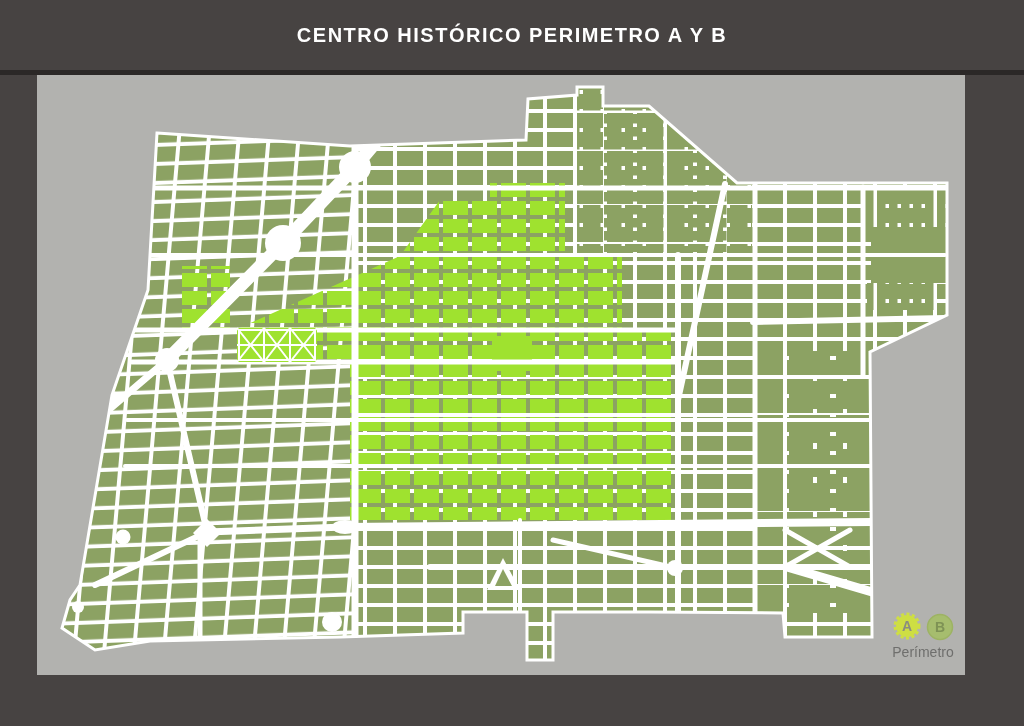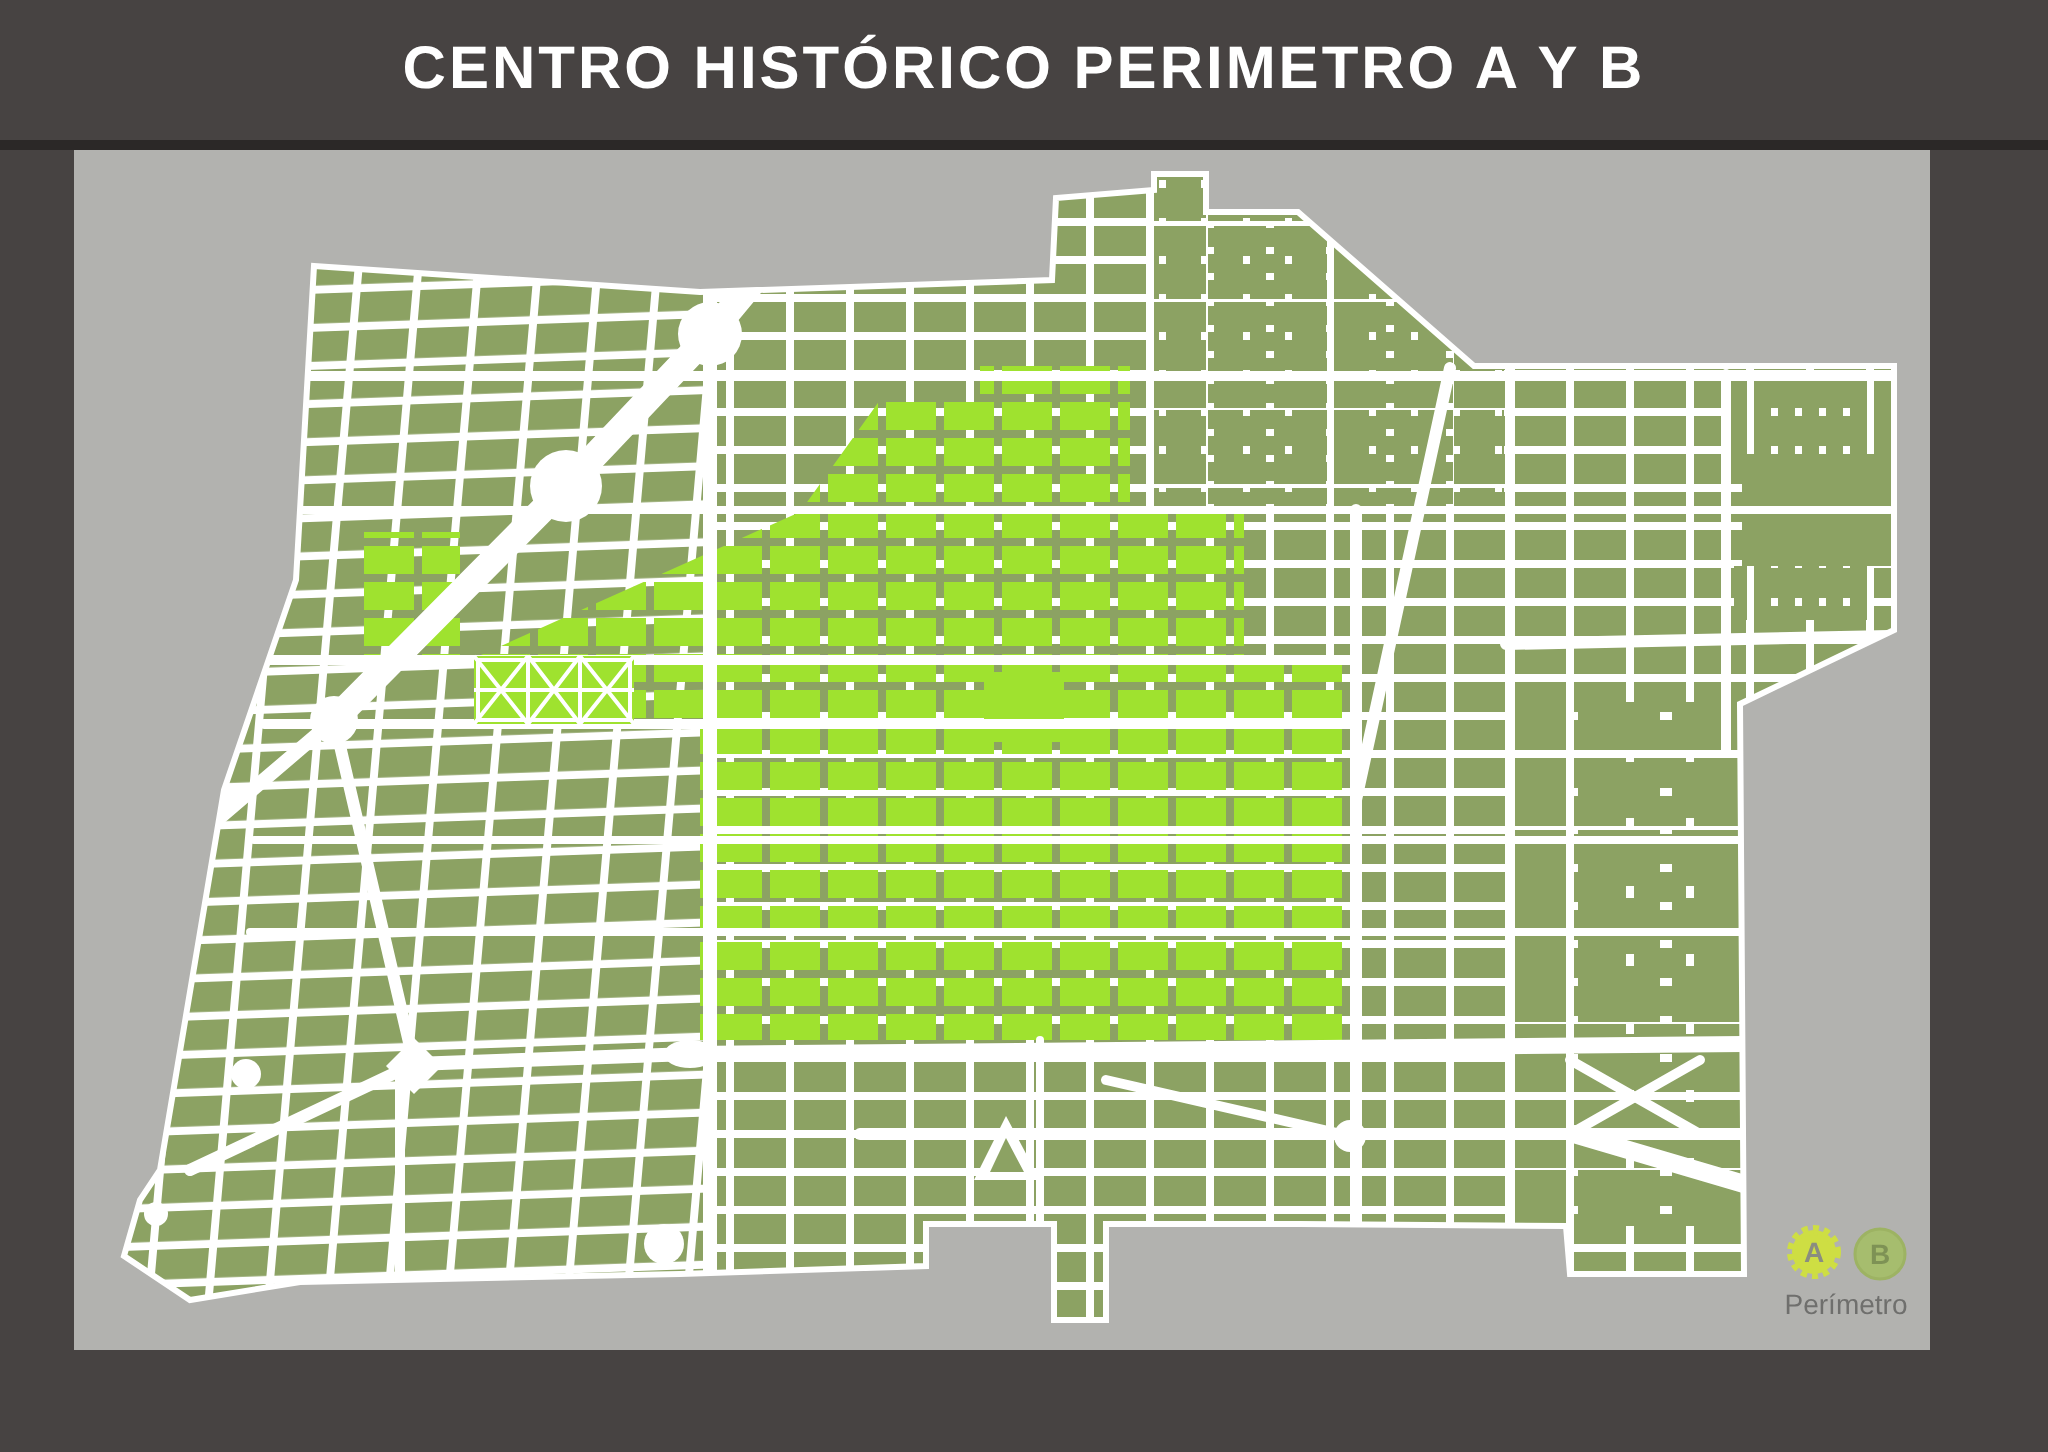--- a/index.html
+++ b/index.html
@@ -6,21 +6,21 @@
   body{
     width:1024px;height:726px;position:relative;overflow:hidden;
     background:#474342;
     font-family:"Liberation Sans", sans-serif;
   }
   .header{
     position:absolute;left:0;top:0;width:1024px;height:70px;
     background:#474342;display:flex;align-items:center;justify-content:center;
   }
   .header .title{
-    color:#ffffff;font-size:30px;font-weight:700;letter-spacing:1.5px;
+    color:#ffffff;font-size:20px;font-weight:700;letter-spacing:1.5px;
     text-align:center;white-space:nowrap;
   }
   .separator{
     position:absolute;left:0;top:70px;width:1024px;height:5px;background:#2b2827;
   }
   .map-panel{
     position:absolute;left:37px;top:75px;width:928px;height:600px;
     background:#b2b2af;
   }
   .map-panel svg{display:block;}

